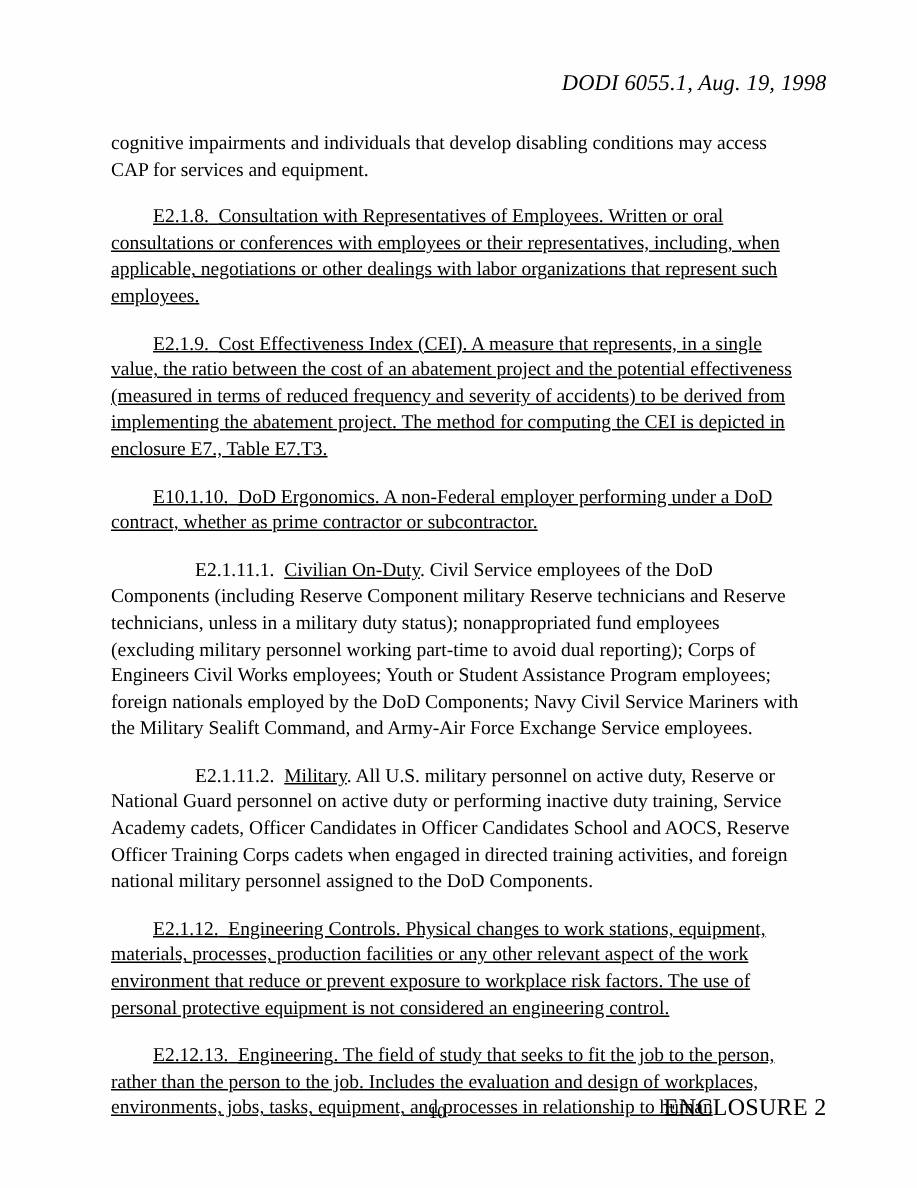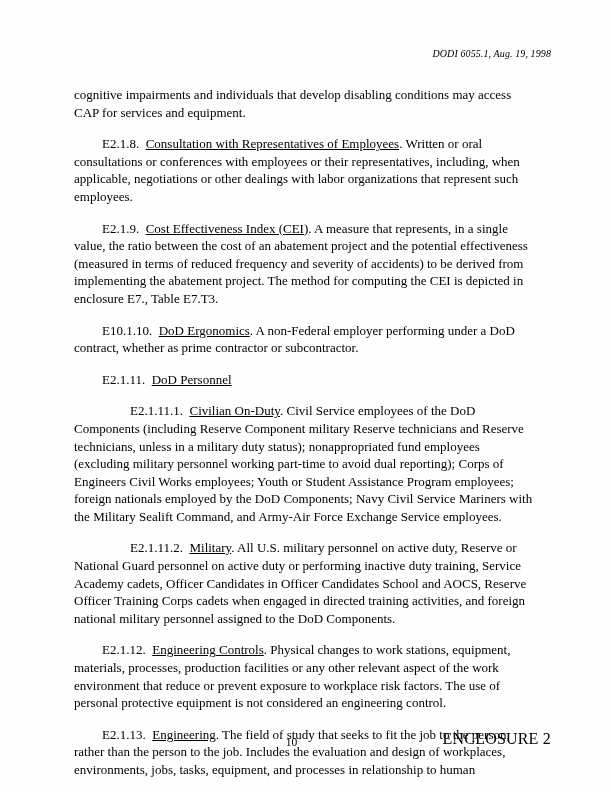--- a/index.html
+++ b/index.html
@@ -20,37 +20,38 @@
     top: 0; left: 0;
     width: 611px;
     height: 792px;
     background: #fefefe;
   }
   .header {
     position: absolute;
     top: 48px;
     right: 60px;
     font-style: italic;
-    font-size: 10px;
+    font-size: 15px;
     letter-spacing: 0.1px;
   }
   .content {
     position: absolute;
     top: 86px;
     left: 74px;
     width: 462px;
     font-size: 13px;
     line-height: 17.6px;
     text-align: left;
   }
   p {
     margin: 0 0 14px 0;
   }
   p.indent {
     text-indent: 28px;
+    text-decoration: underline;
   }
   p.indent2 {
     text-indent: 56px;
   }
   p.noindent {
     text-indent: 0;
   }
   .u {
     text-decoration: underline;
   }
@@ -89,38 +90,35 @@
     </p>
 
     <p class="indent">
       <span>E2.1.9.</span><span class="gap">&nbsp; </span><span class="u">Cost Effectiveness Index (CEI)</span><span>.    A measure that represents, in a single value, the ratio between the cost of an abatement project and the potential effectiveness (measured in terms of reduced frequency and severity of accidents) to be derived from implementing the abatement project.   The method for computing the CEI is depicted in enclosure E7., Table E7.T3.</span>
     </p>
 
     <p class="indent">
       <span>E10.1.10.</span><span class="gap">&nbsp; </span><span class="u">DoD Ergonomics</span><span>.    A non-Federal employer performing under a DoD contract, whether as prime contractor or subcontractor.</span>
     </p>
 
-    <p class="indent">
-      <span>E2.1.11.</span><span class="gap">&nbsp; </span><span class="u">DoD Personnel</span><span></span>
-    </p>
 
     <p class="indent2">
       <span>E2.1.11.1.</span><span class="gap">&nbsp; </span><span class="u">Civilian On-Duty</span><span>.    Civil Service employees of the DoD Components (including Reserve Component military Reserve technicians and Reserve technicians, unless in a military duty status); nonappropriated fund employees (excluding military personnel working part-time to avoid dual reporting); Corps of Engineers Civil Works employees; Youth or Student Assistance Program employees; foreign nationals employed by the DoD Components; Navy Civil Service Mariners with the Military Sealift Command, and Army-Air Force Exchange Service employees.</span>
     </p>
 
     <p class="indent2">
       <span>E2.1.11.2.</span><span class="gap">&nbsp; </span><span class="u">Military</span><span>.    All U.S. military personnel on active duty, Reserve or National Guard personnel on active duty or performing inactive duty training, Service Academy cadets, Officer Candidates in Officer Candidates School and AOCS, Reserve Officer Training Corps cadets when engaged in directed training activities, and foreign national military personnel assigned to the DoD Components.</span>
     </p>
 
     <p class="indent">
       <span>E2.1.12.</span><span class="gap">&nbsp; </span><span class="u">Engineering Controls</span><span>.    Physical changes to work stations, equipment, materials, processes, production facilities or any other relevant aspect of the work environment that reduce or prevent exposure to workplace risk factors.   The use of personal protective equipment is not considered an engineering control.</span>
     </p>
 
     <p class="indent">
-      <span>E2.1.13.</span><span class="gap">&nbsp; </span><span class="u">Engineering</span><span>.    The field of study that seeks to fit the job to the person, rather than the person to the job.   Includes the evaluation and design of workplaces, environments, jobs, tasks, equipment, and processes in relationship to human</span>
+      <span>E2.12.13.</span><span class="gap">&nbsp; </span><span class="u">Engineering</span><span>.    The field of study that seeks to fit the job to the person, rather than the person to the job.   Includes the evaluation and design of workplaces, environments, jobs, tasks, equipment, and processes in relationship to human</span>
     </p>
 
   </div>
 
   <div class="footer-num">10</div>
   <div class="footer-right">ENCLOSURE 2</div>
 
 </div>
 
 </body></html>

